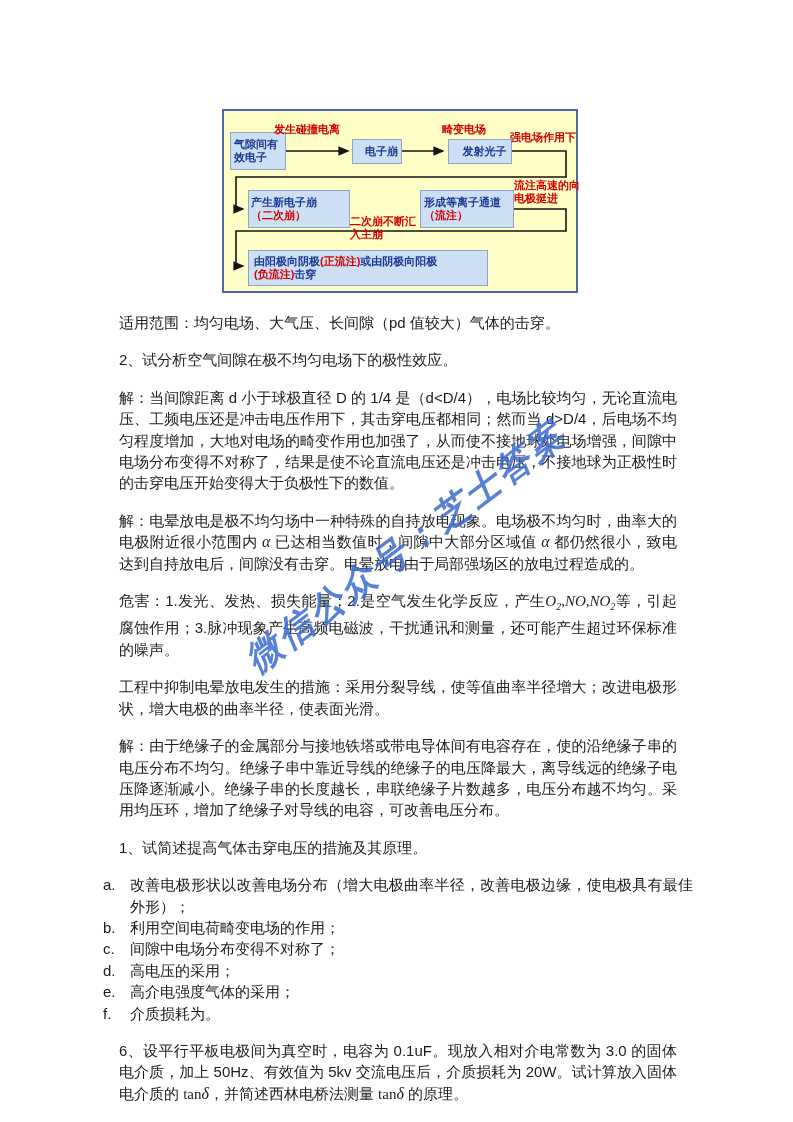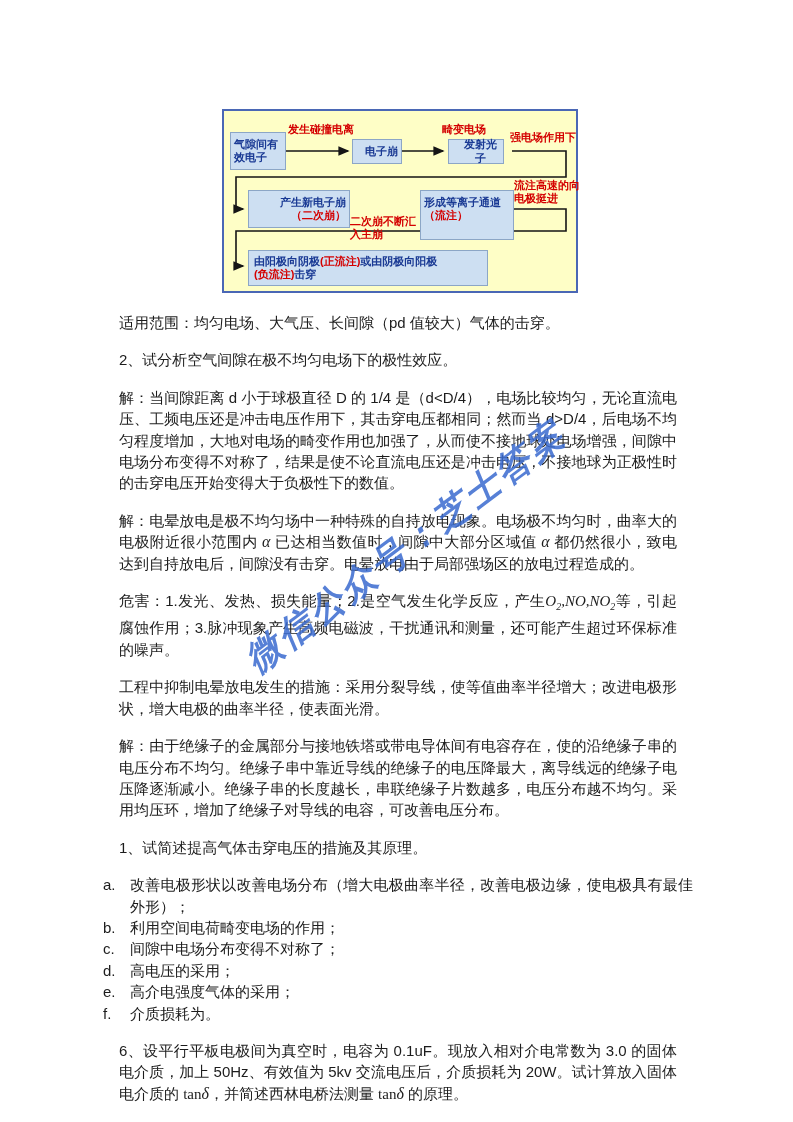--- a/index.html
+++ b/index.html
@@ -48,38 +48,38 @@
       <path d="M288 40 H342 V66 H12 V98 H19" stroke="#151515" stroke-width="1.6" fill="none" marker-end="url(#arr)"></path>
       <path d="M290 98 H342 V120 H12 V155 H19" stroke="#151515" stroke-width="1.6" fill="none" marker-end="url(#arr)"></path>
     </svg>
 
     <div class="fc-box" style="left:6px;top:21px;width:56px;height:38px;">
       <span>气隙间有效电子</span>
     </div>
     <div class="fc-box fc-center" style="left:128px;top:28px;width:50px;height:25px;">
       <span>电子崩</span>
     </div>
-    <div class="fc-box fc-center" style="left:224px;top:28px;width:56px;height:25px;">
+    <div class="fc-box fc-center" style="left:224px;top:28px;width:64px;height:25px;">
       <span>发射光子</span>
     </div>
 
-    <div class="fc-box" style="left:24px;top:79px;width:102px;height:38px;padding-left:18px;text-align:right;">
+    <div class="fc-box" style="left:24px;top:79px;width:102px;height:38px;padding-left:2px;">
       <span>产生新电子崩</span>
       <span class="fc-red">（二次崩）</span>
     </div>
-    <div class="fc-box" style="left:196px;top:79px;width:94px;height:50px;display:block;padding-top:5px;">
+    <div class="fc-box" style="left:196px;top:79px;width:94px;height:38px;display:block;padding-top:5px;">
       <span>形成等离子通道</span><span class="fc-red">（流注）</span>
     </div>
 
     <div class="fc-box" style="left:24px;top:139px;width:240px;height:36px;padding-left:5px;">
       <span><span>由阳极向阴极</span><span class="fc-red">(正流注)</span><span>或由阴极向阳极</span></span>
       <span><span class="fc-red">(负流注)</span><span>击穿</span></span>
     </div>
 
-    <div class="fc-label" style="left:64px;top:12px;width:72px;">发生碰撞电离</div>
+    <div class="fc-label" style="left:50px;top:12px;width:72px;">发生碰撞电离</div>
     <div class="fc-label" style="left:186px;top:12px;width:50px;padding-left:32px;">畸变电场</div>
     <div class="fc-label" style="left:286px;top:20px;width:68px;">强电场作用下</div>
     <div class="fc-label" style="left:126px;top:68px;width:70px;margin-top:36px;">二次崩不断汇入主崩</div>
     <div class="fc-label" style="left:290px;top:68px;width:66px;">流注高速的向电极挺进</div>
   </div>
 
   <div class="doc">
     <p>适用范围：均匀电场、大气压、长间隙（pd 值较大）气体的击穿。</p>
     <p>2、试分析空气间隙在极不均匀电场下的极性效应。</p>
     <p>解：当间隙距离 d 小于球极直径 D 的 1/4 是（d&lt;D/4），电场比较均匀，无论直流电压、工频电压还是冲击电压作用下，其击穿电压都相同；然而当 d&gt;D/4，后电场不均匀程度增加，大地对电场的畸变作用也加强了，从而使不接地球处电场增强，间隙中电场分布变得不对称了，结果是使不论直流电压还是冲击电压，不接地球为正极性时的击穿电压开始变得大于负极性下的数值。</p>

